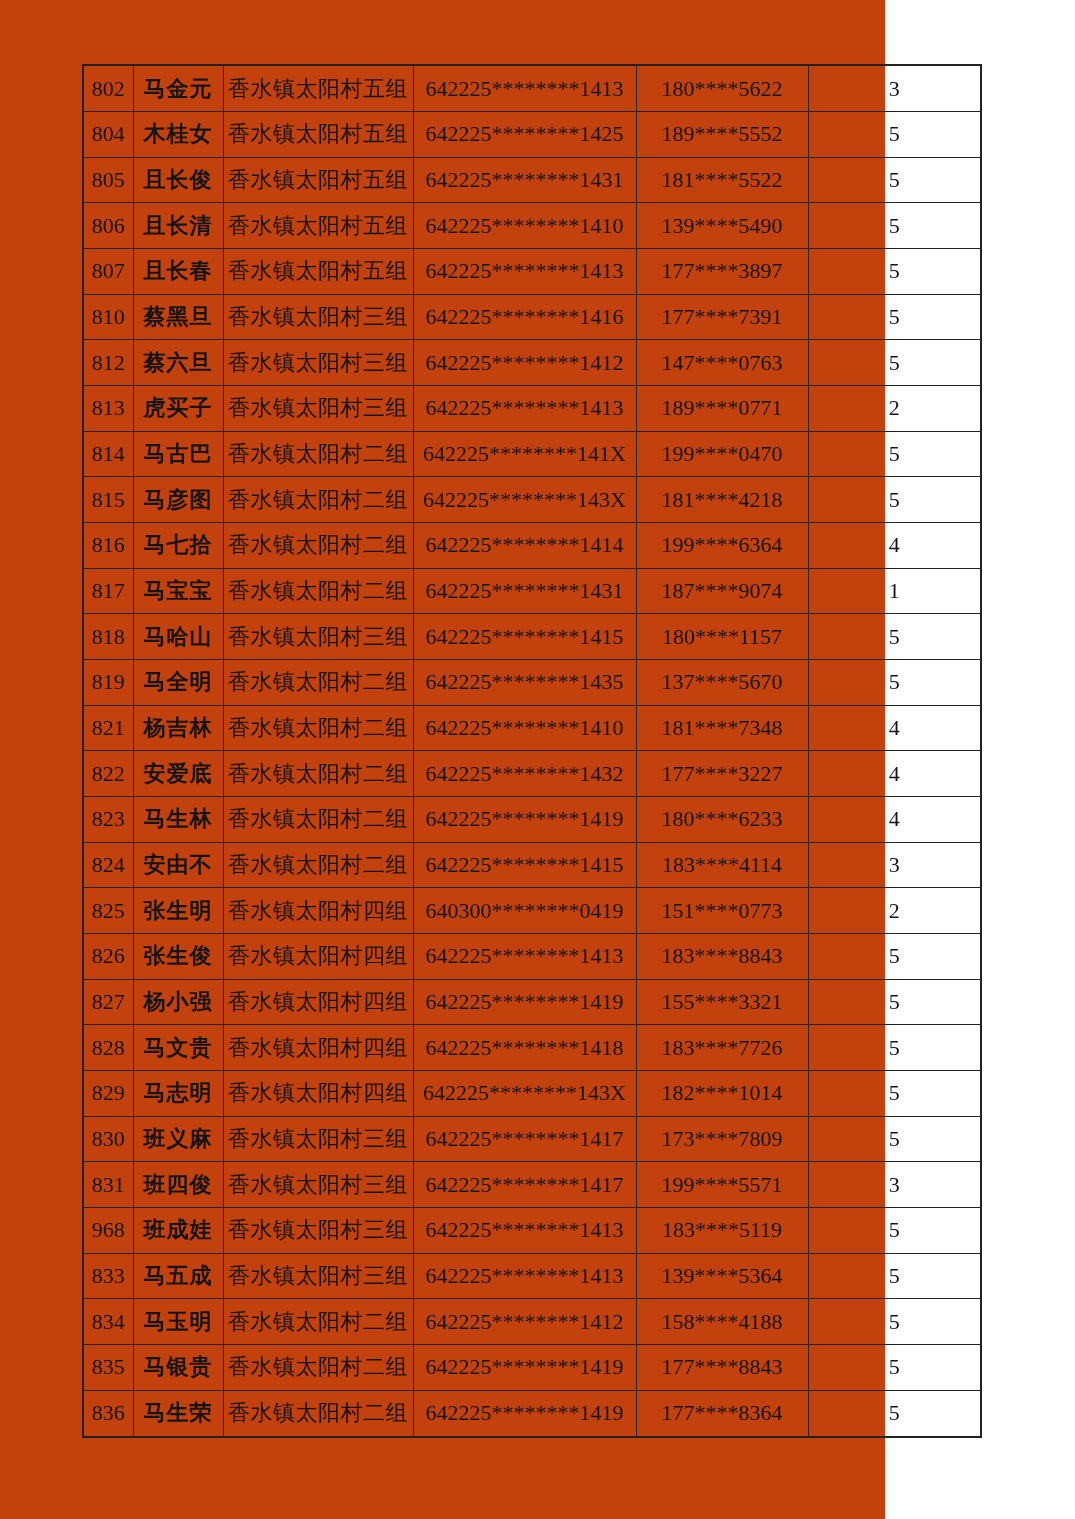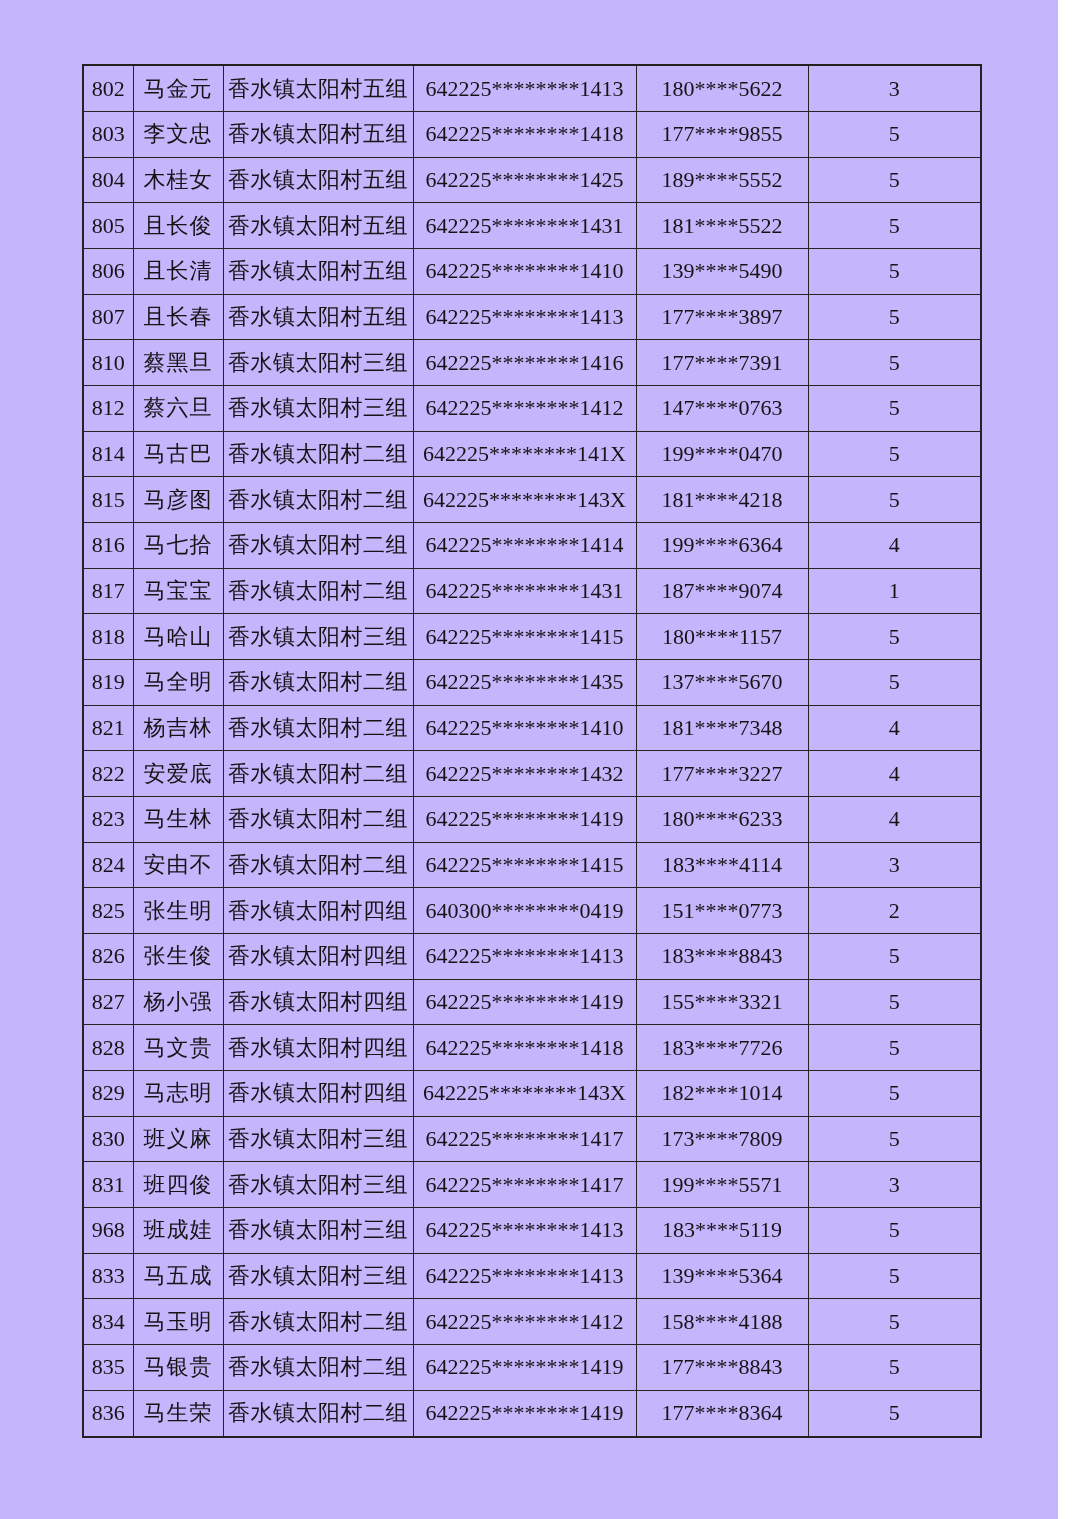--- a/index.html
+++ b/index.html
@@ -10,23 +10,23 @@
   body {
     width: 1075px;
     height: 1519px;
     position: relative;
     font-family: "Liberation Serif", "DejaVu Serif", serif;
     color: #141414;
   }
   .doc-page {
     position: absolute;
     left: 0; top: 0;
-    width: 1058px;
+    width: 885px;
     height: 1519px;
-    background: #c4b5fd;
+    background: #c2410c;
   }
   table.roster {
     position: absolute;
     left: 82px;
     top: 64px;
     width: 898px;
     height: 1374px;
     border-collapse: collapse;
     table-layout: fixed;
     border: 2.5px solid #222222;
@@ -35,21 +35,21 @@
     border: 1.6px solid #242424;
     text-align: center;
     vertical-align: middle;
     padding: 0;
     font-size: 22px;
     line-height: 1;
     white-space: nowrap;
     overflow: hidden;
   }
   td.cell-no       { font-size: 21px; }
-  td.cell-name     { letter-spacing: 1px; }
+  td.cell-name     { letter-spacing: 1px; font-weight: bold; }
   td.cell-address  { letter-spacing: 0.5px; }
   td.cell-id-number, td.cell-phone { font-size: 22px; }
   td.cell-count    { font-size: 21px; }
 </style>
 </head>
 <body>
 
 <div class="doc-page">
   <table class="roster">
     <colgroup>
@@ -63,28 +63,20 @@
     <tbody>
         <tr>
           <td class="cell-no">802</td>
           <td class="cell-name">马金元</td>
           <td class="cell-address">香水镇太阳村五组</td>
           <td class="cell-id-number">642225********1413</td>
           <td class="cell-phone">180****5622</td>
           <td class="cell-count">3</td>
         </tr>
         <tr>
-          <td class="cell-no">803</td>
-          <td class="cell-name">李文忠</td>
-          <td class="cell-address">香水镇太阳村五组</td>
-          <td class="cell-id-number">642225********1418</td>
-          <td class="cell-phone">177****9855</td>
-          <td class="cell-count">5</td>
-        </tr>
-        <tr>
           <td class="cell-no">804</td>
           <td class="cell-name">木桂女</td>
           <td class="cell-address">香水镇太阳村五组</td>
           <td class="cell-id-number">642225********1425</td>
           <td class="cell-phone">189****5552</td>
           <td class="cell-count">5</td>
         </tr>
         <tr>
           <td class="cell-no">805</td>
           <td class="cell-name">且长俊</td>
@@ -117,20 +109,28 @@
           <td class="cell-phone">177****7391</td>
           <td class="cell-count">5</td>
         </tr>
         <tr>
           <td class="cell-no">812</td>
           <td class="cell-name">蔡六旦</td>
           <td class="cell-address">香水镇太阳村三组</td>
           <td class="cell-id-number">642225********1412</td>
           <td class="cell-phone">147****0763</td>
           <td class="cell-count">5</td>
+        </tr>
+        <tr>
+          <td class="cell-no">813</td>
+          <td class="cell-name">虎买子</td>
+          <td class="cell-address">香水镇太阳村三组</td>
+          <td class="cell-id-number">642225********1413</td>
+          <td class="cell-phone">189****0771</td>
+          <td class="cell-count">2</td>
         </tr>
         <tr>
           <td class="cell-no">814</td>
           <td class="cell-name">马古巴</td>
           <td class="cell-address">香水镇太阳村二组</td>
           <td class="cell-id-number">642225********141X</td>
           <td class="cell-phone">199****0470</td>
           <td class="cell-count">5</td>
         </tr>
         <tr>

